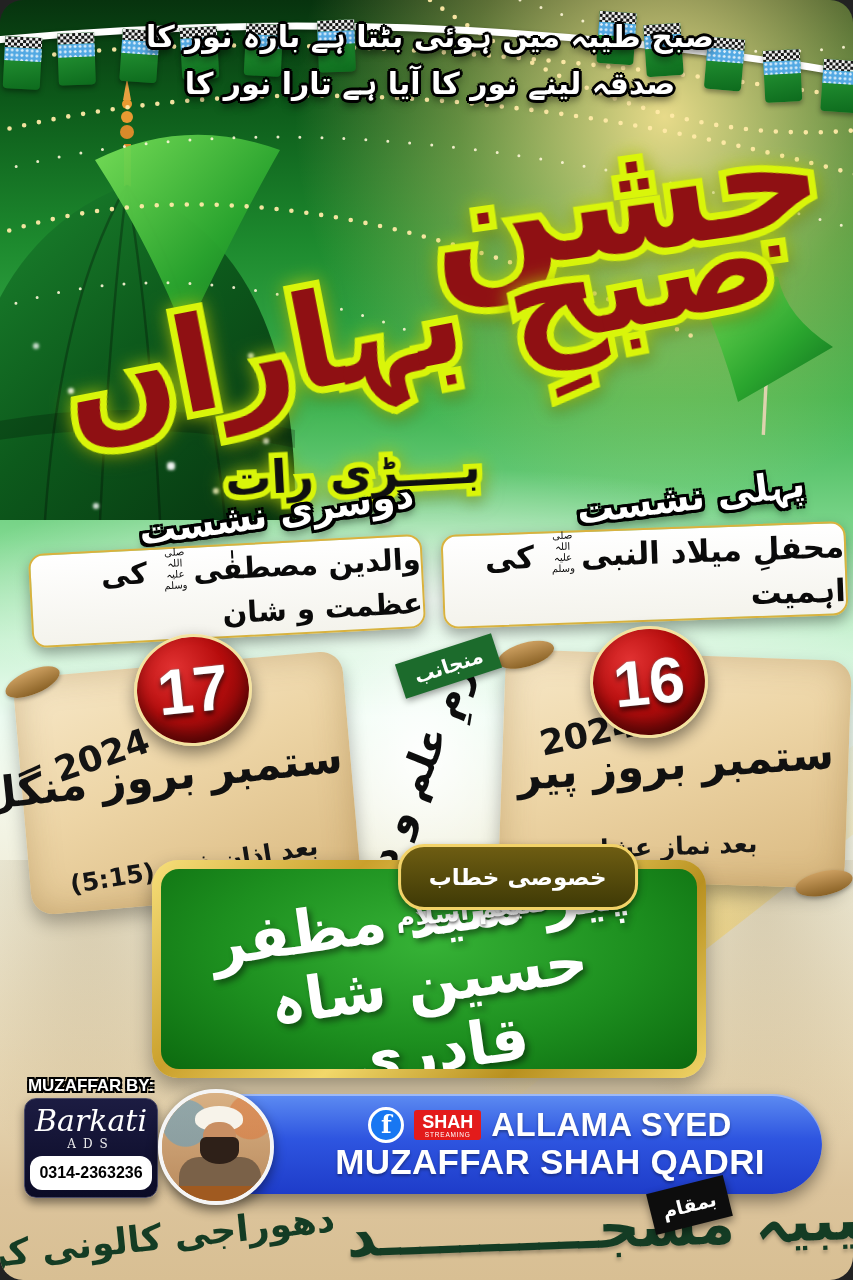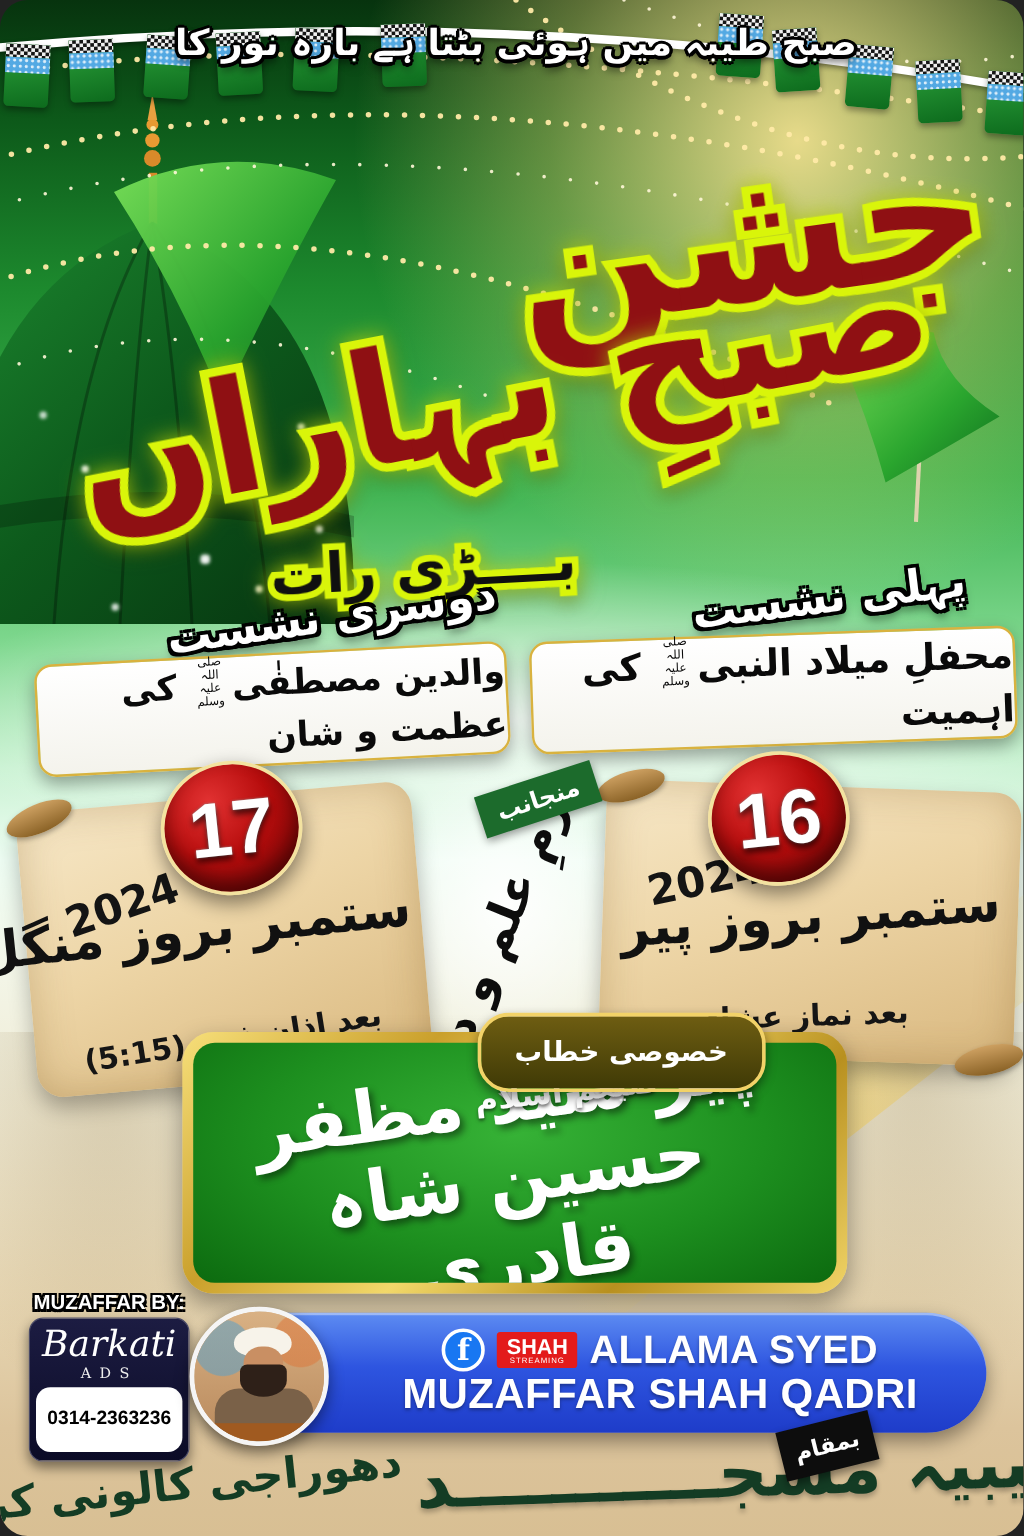--- a/index.html
+++ b/index.html
@@ -108,21 +108,21 @@
     text-align:center;line-height:1.12;text-shadow:3px 4px 6px rgba(0,0,0,.45);}
   
   .designer{position:absolute;z-index:7;left:24px;top:1076px;width:134px;text-align:center;}
   .designer-label{font-family:"Liberation Sans",sans-serif;font-size:17px;font-weight:bold;color:#fff;
     text-shadow:-2px -2px 0 #000,2px -2px 0 #000,-2px 2px 0 #000,2px 2px 0 #000,0 2px 0 #000,0 -2px 0 #000;}
   .designer-card{margin-top:2px;background:linear-gradient(180deg,#1c1c42,#0b0b26);border-radius:12px;
     border:1px solid #4a4a66;padding:5px 5px 7px;box-shadow:0 5px 10px rgba(0,0,0,.45);}
   .designer-name{font-family:"DejaVu Serif",serif;font-style:italic;color:#fff;font-size:30px;line-height:1.1;}
   .designer-sub{font-family:"DejaVu Serif",serif;color:#eee;font-size:12px;letter-spacing:7px;}
   .designer-phone{margin-top:5px;background:#fff;border-radius:12px;font-family:"Liberation Sans",sans-serif;
-    font-weight:bold;font-size:16px;color:#000;padding:18px 0;}
+    font-weight:bold;font-size:16px;color:#000;padding:8px 0;}
   
   .livebar{position:absolute;z-index:6;left:170px;top:1094px;width:652px;height:100px;
     background:linear-gradient(180deg,#5d8cf2 0%,#2e55e0 45%,#1e3cc9 100%);
     border-radius:36px 50px 50px 36px;box-shadow:0 7px 16px rgba(0,0,0,.4),inset 0 2px 0 rgba(255,255,255,.4);
     display:flex;flex-direction:column;align-items:center;justify-content:center;padding-left:108px;gap:1px;}
   .lb-row1{display:flex;align-items:center;gap:10px;}
   .fb-icon{width:36px;height:36px;border-radius:50%;background:#1877f2;border:3px solid #fff;color:#fff;
     font-weight:bold;font-size:25px;display:flex;align-items:flex-end;justify-content:center;
     font-family:"DejaVu Serif",serif;line-height:1.15;overflow:hidden;}
   .live-badge{background:#e31b1b;color:#fff;text-align:center;padding:3px 8px 2px;border-radius:3px;line-height:1;}
@@ -219,20 +219,21 @@
   <div class="flag" style="left:598px;top:12px;transform:rotate(4deg)"></div>
   <div class="flag" style="left:645px;top:24px;transform:rotate(-4deg)"></div>
   <div class="flag" style="left:706px;top:38px;transform:rotate(5deg)"></div>
   <div class="flag" style="left:764px;top:50px;transform:rotate(-3deg)"></div>
   <div class="flag" style="left:822px;top:60px;transform:rotate(4deg)"></div>
 
   <div class="sparkles"></div>
 
   <div class="couplet">
     <div>صبح طیبہ میں ہوئی بٹتا ہے بارہ نور کا</div>
+    <div>صدقہ لینے نور کا آیا ہے تارا نور کا</div>
   </div>
 
   <div class="ow title-jashn">
     <span class="s">جشن</span>
     <span class="f">جشن</span>
   </div>
   <div class="ow title-main">
     <span class="s">صبحِ بہاراں</span>
     <span class="f">صبحِ بہاراں</span>
   </div>

